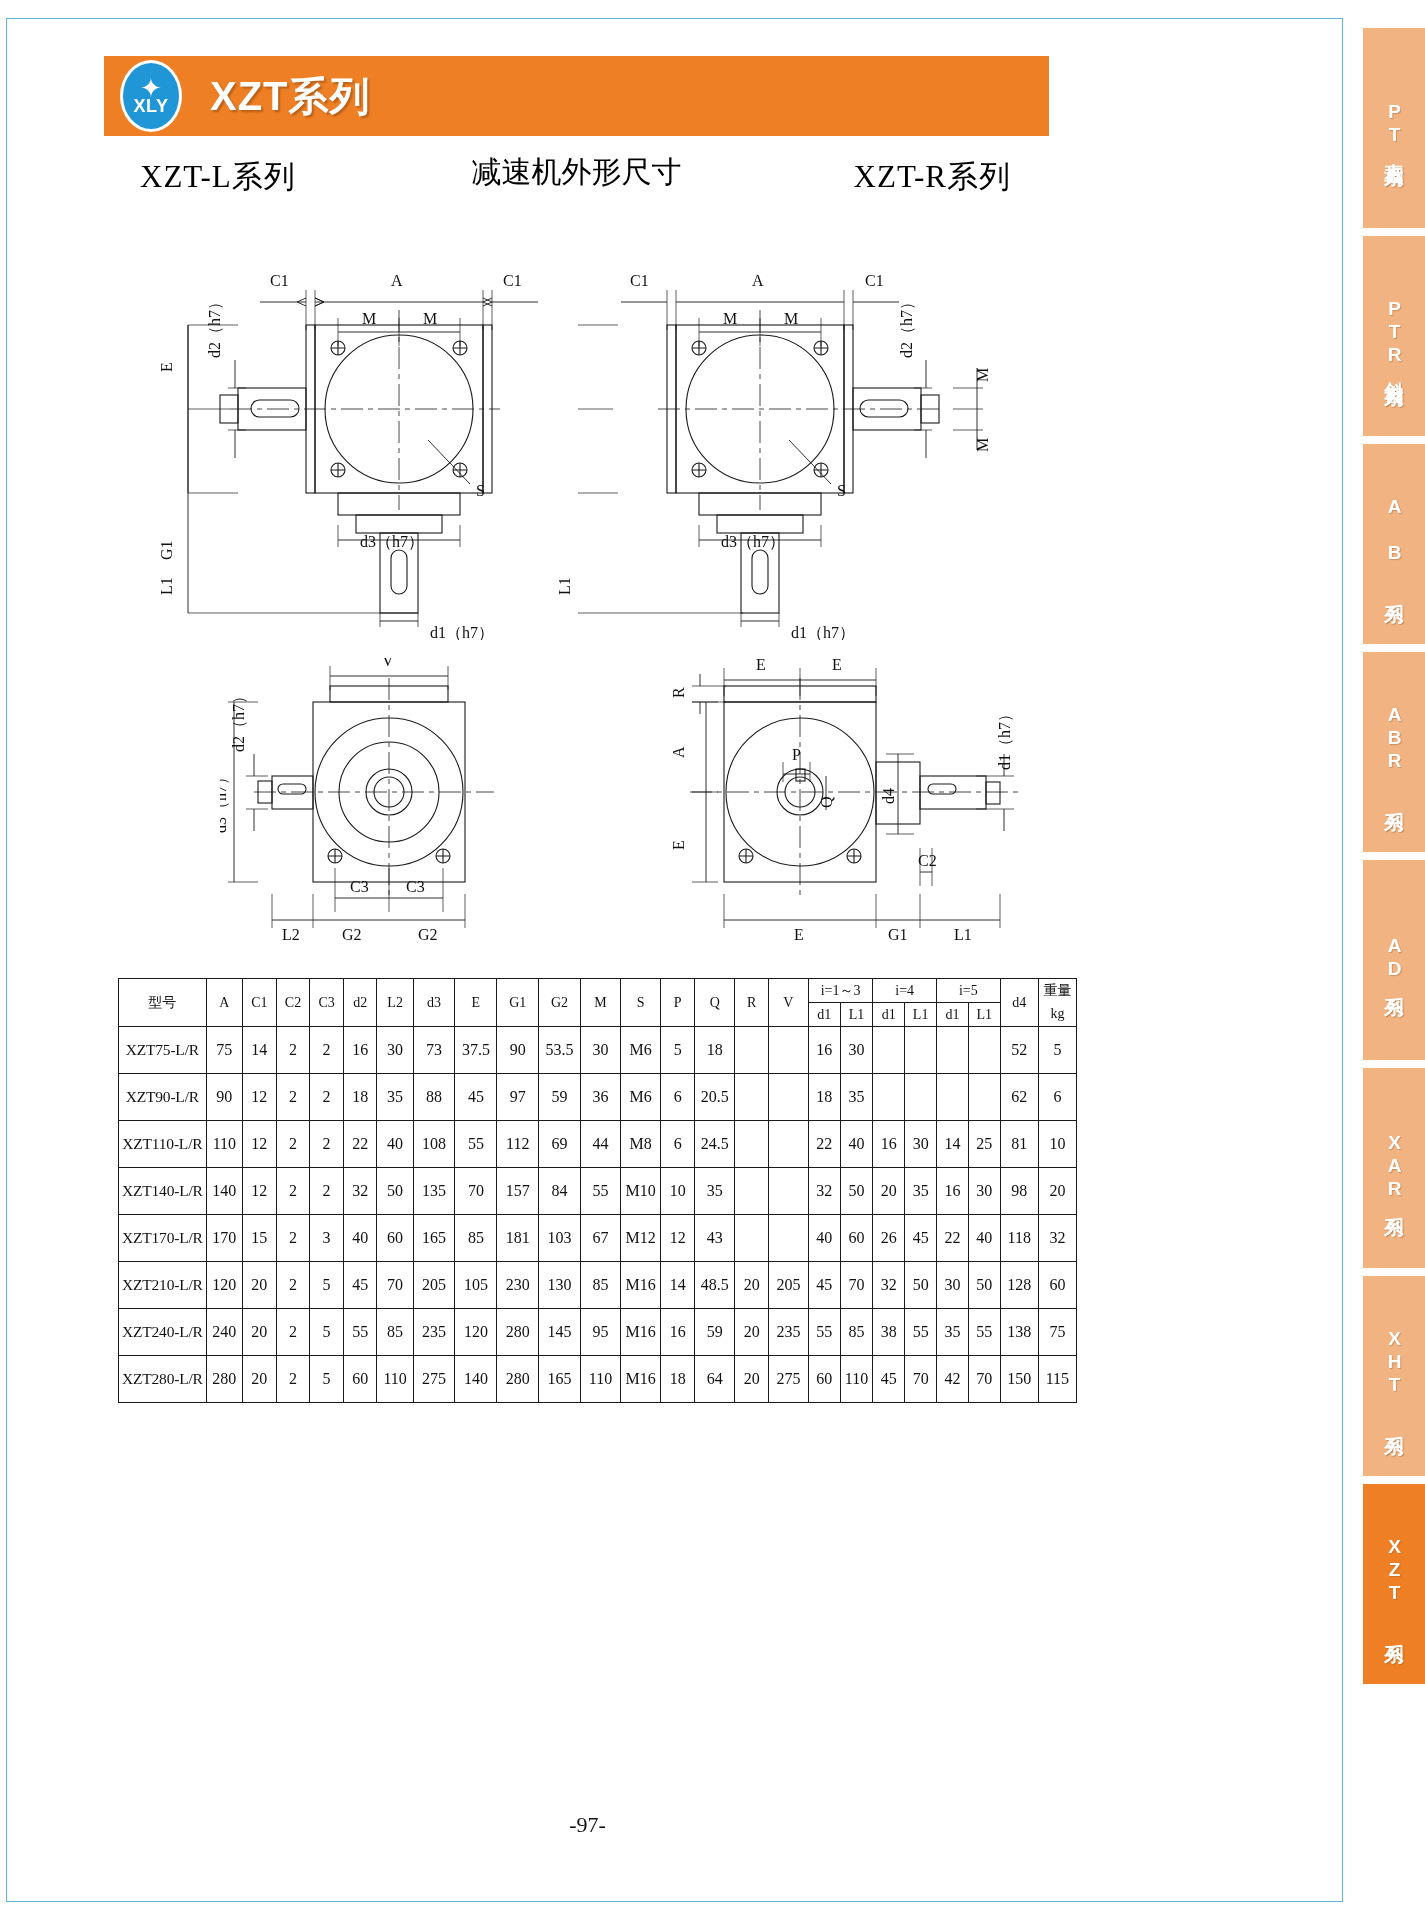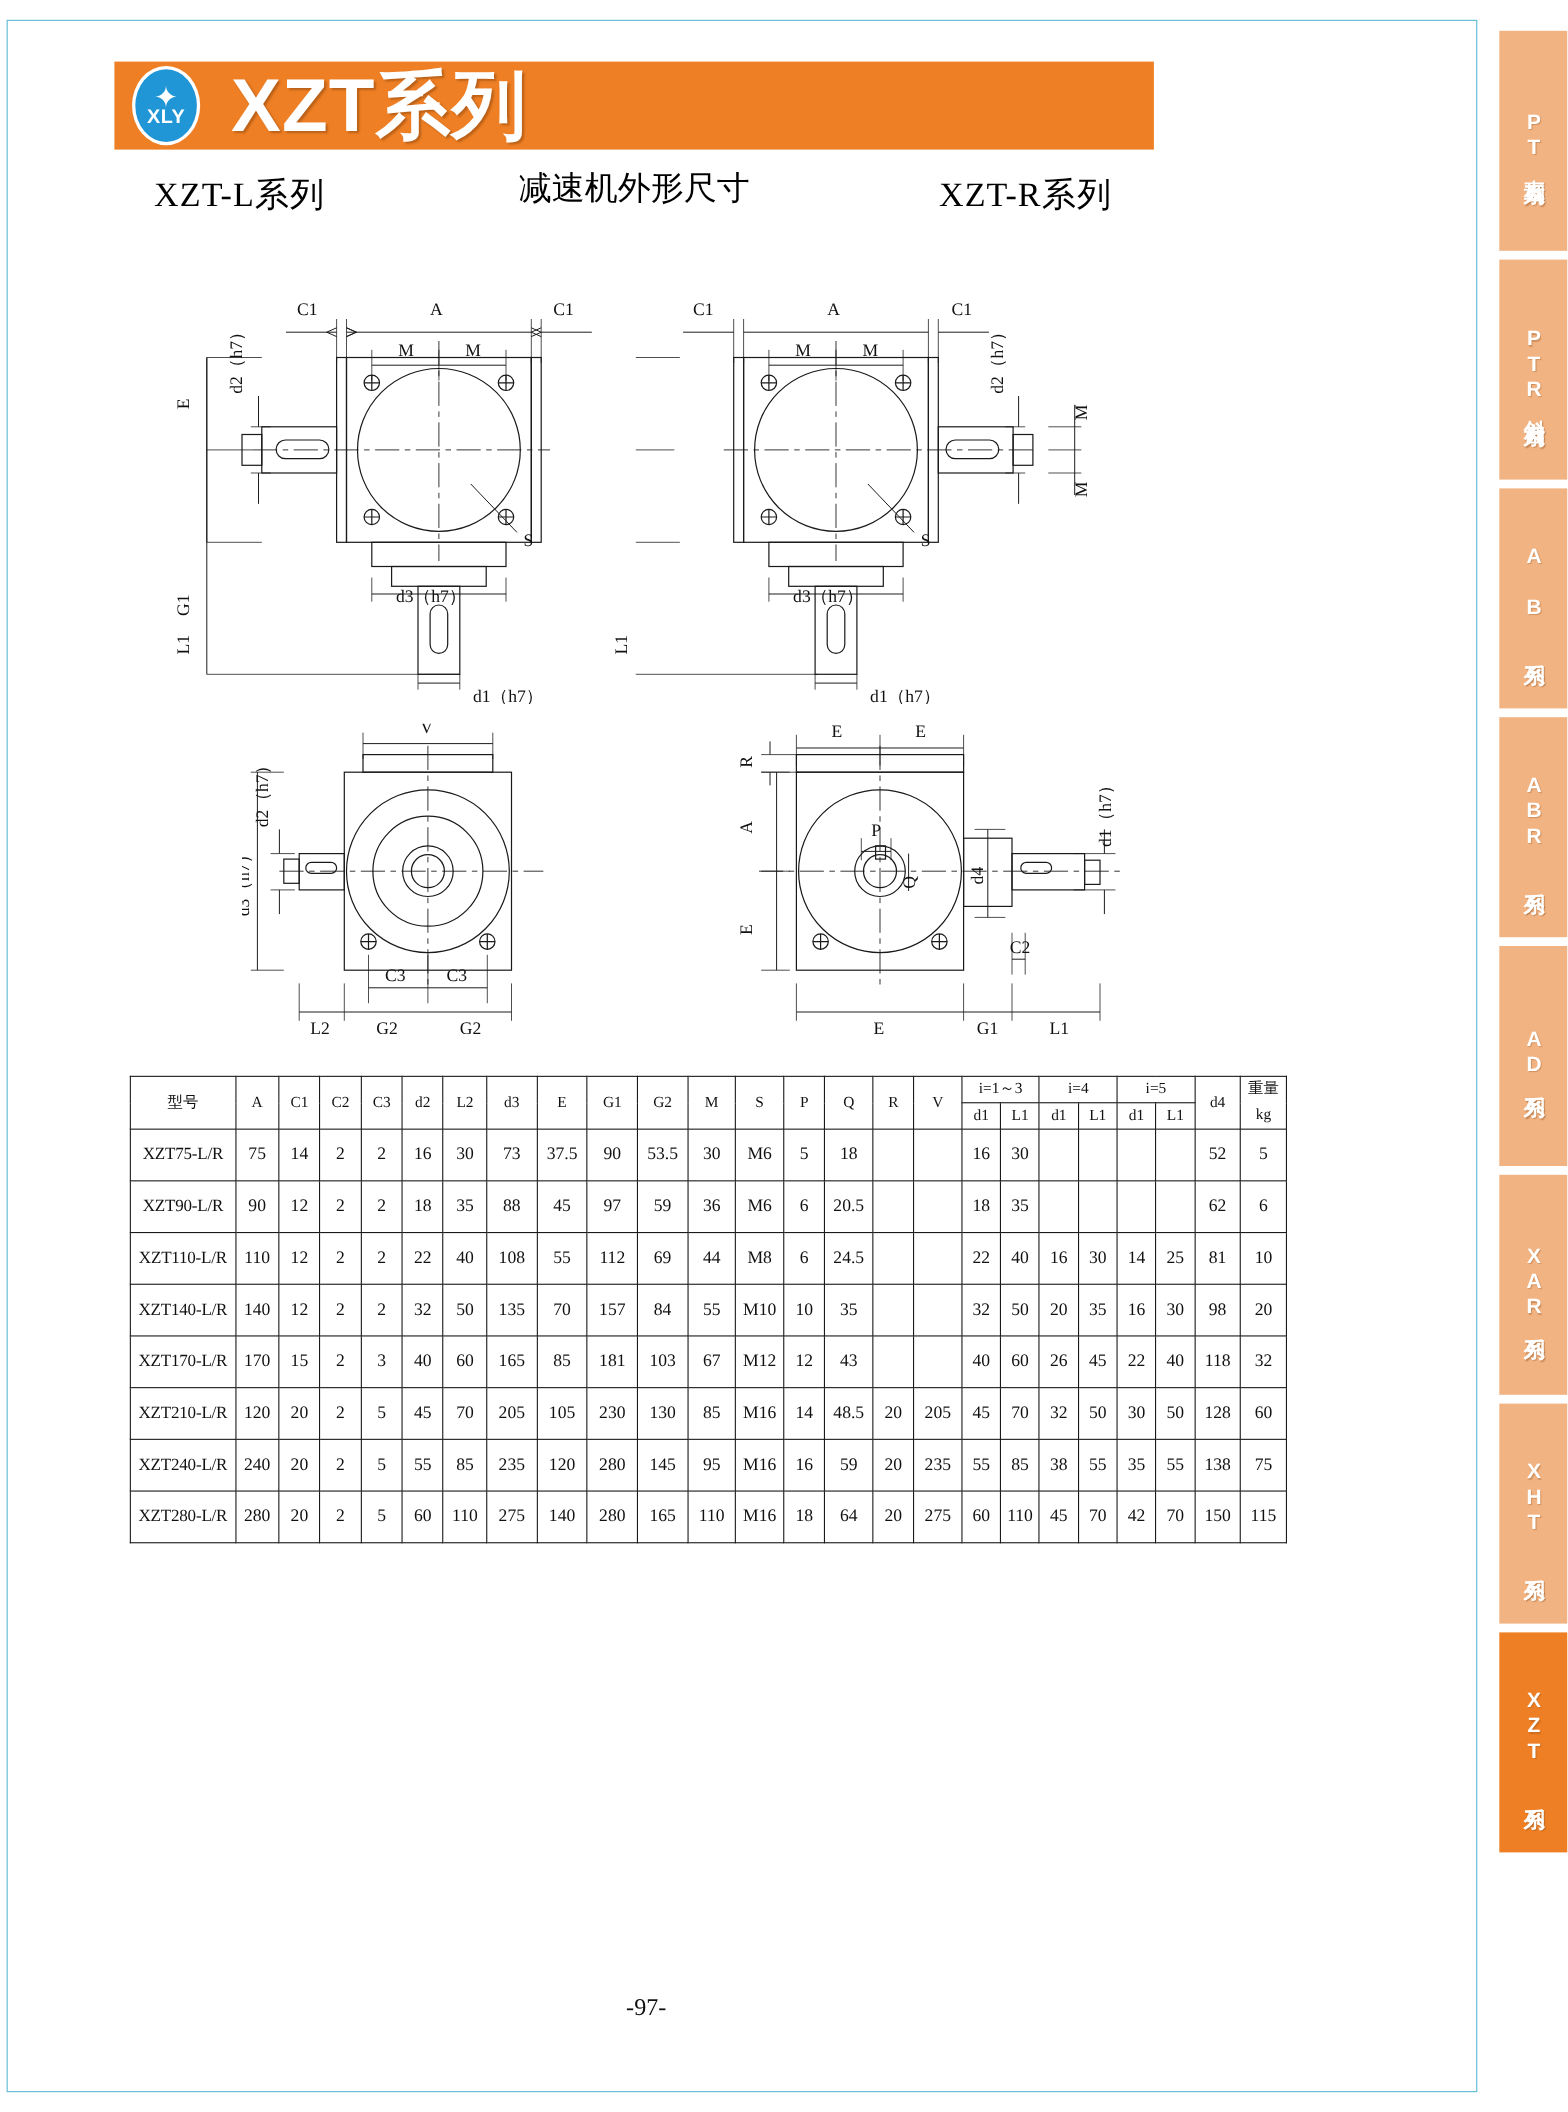--- a/index.html
+++ b/index.html
@@ -46,21 +46,21 @@
     margin-top: 2px;
   }
   .logo .logo-text {
     color: #ffffff; font-size: 18px; font-weight: bold;
     font-family: "Liberation Sans", sans-serif;
     letter-spacing: .5px; line-height: 16px;
   }
   .banner-title {
     margin-left: 28px;
     color: #ffffff;
-    font-size: 68px;
+    font-size: 40px;
     font-weight: bold;
     font-family: "Liberation Sans", sans-serif;
     letter-spacing: 1px;
     text-shadow: 2px 2px 2px rgba(120,60,10,.45);
   }
 
   
   .titles {
     position: absolute;
     left: 104px; top: 150px;
@@ -90,21 +90,21 @@
   .dwg svg { display: block; }
 
   
   .table-wrap {
     position: absolute;
     left: 118px; top: 978px;
     width: 912px;
   }
   table.spec {
     border-collapse: collapse;
-    width: 1052px;
+    width: 959px;
     font-family: "Liberation Serif", serif;
     font-size: 15px;
   }
   table.spec th, table.spec td {
     border: 1.4px solid #1a1a1a;
     text-align: center;
     vertical-align: middle;
     padding: 0;
     line-height: 1;
     color: #111;

